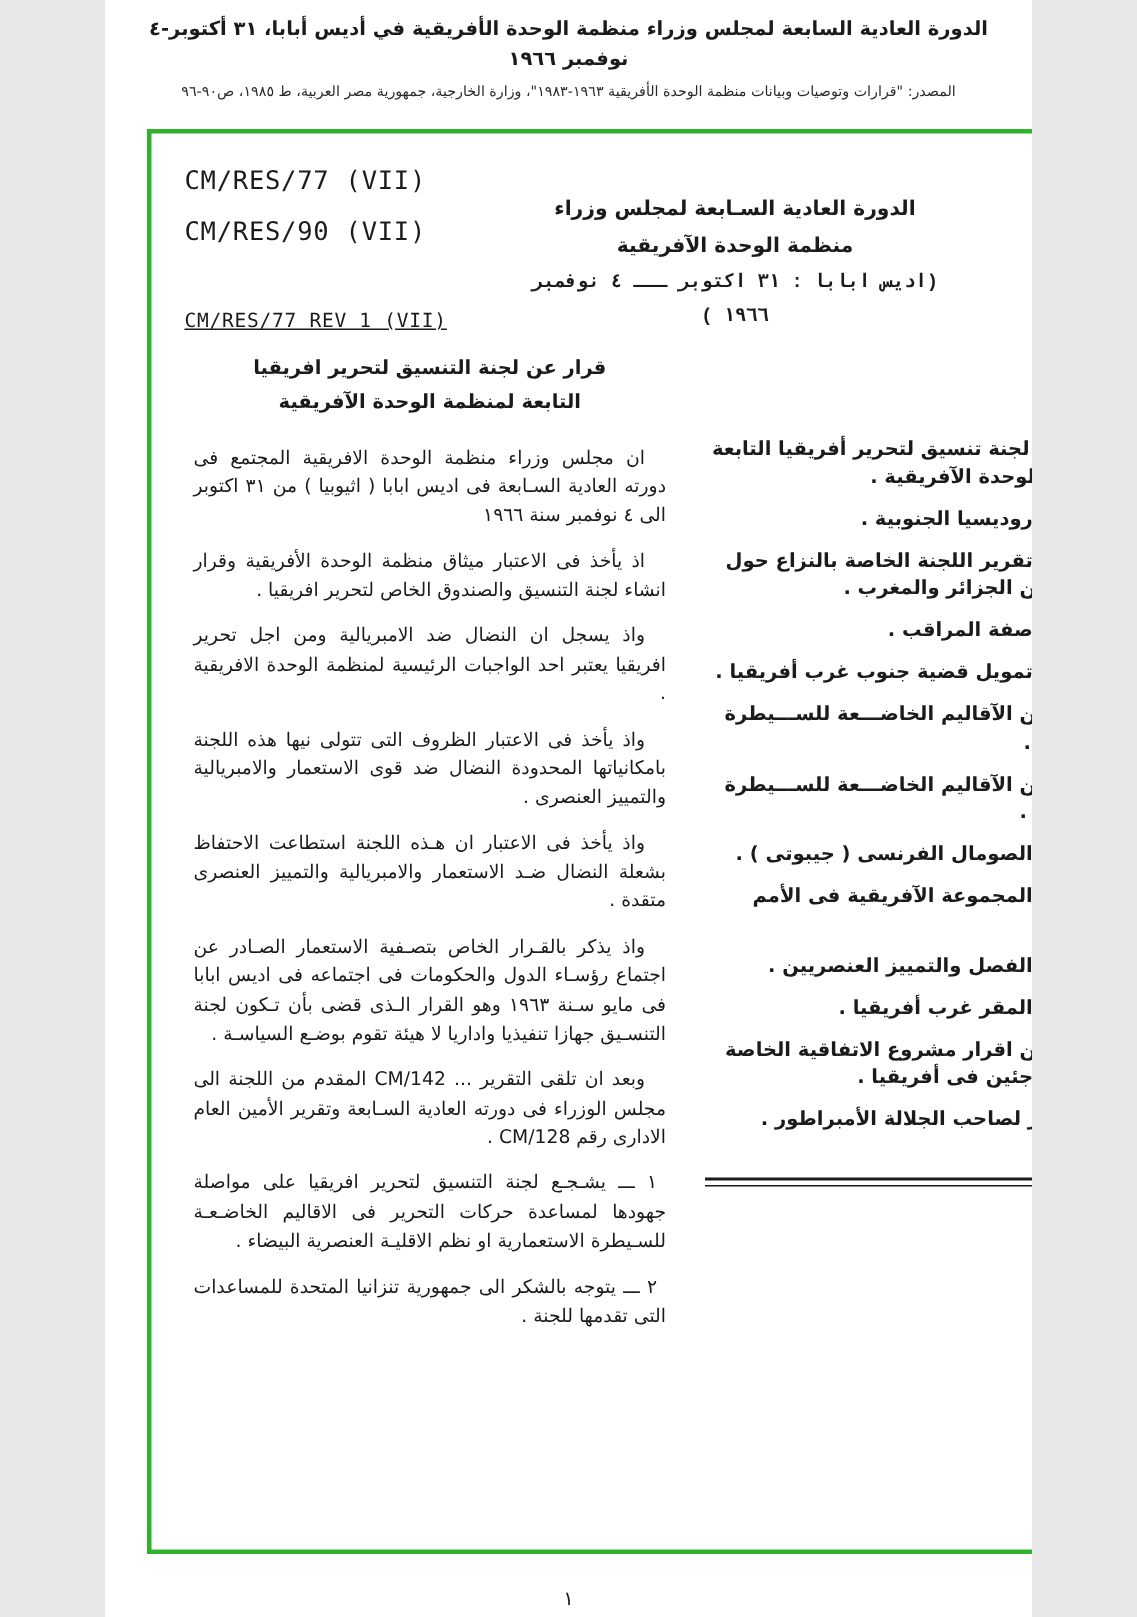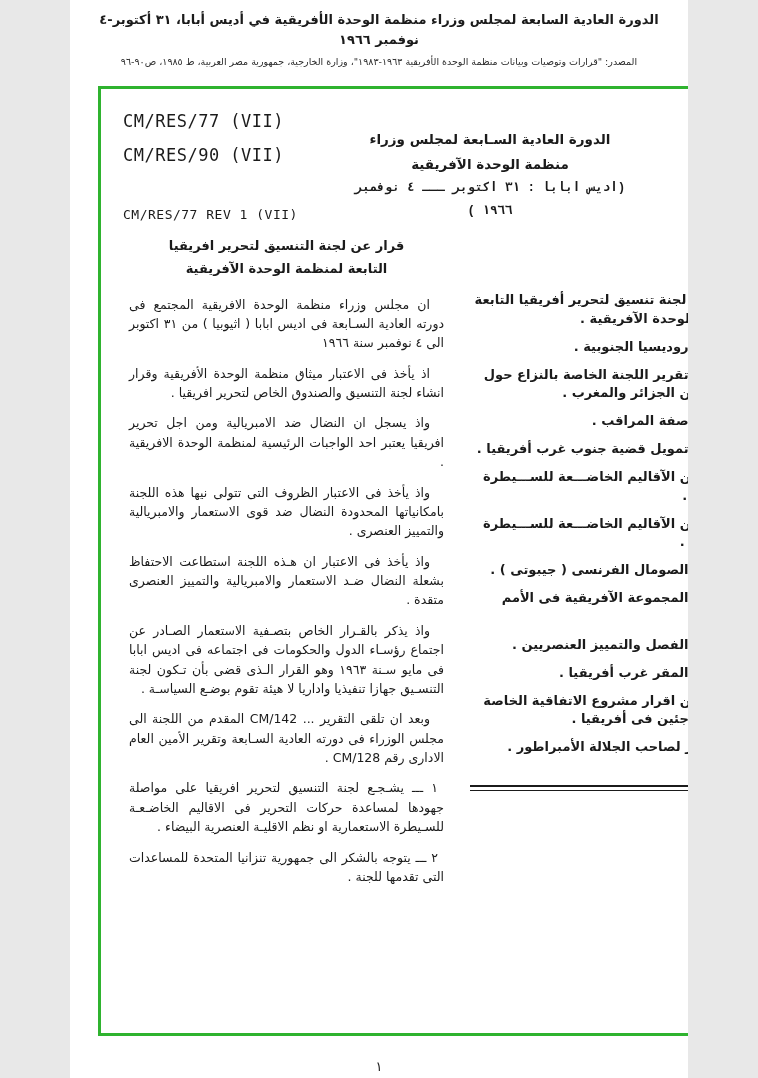--- a/index.html
+++ b/index.html
@@ -45,21 +45,21 @@
   .ref + .ref{margin-top:14px;}
   .session{
     position:absolute;left:239px;top:14px;width:300px;
     direction:rtl;text-align:center;
     font-weight:bold;font-size:13.5px;line-height:1.85;margin-top:24px;
   }
   .session-dates{font-size:12.5px;font-family:Liberation Mono, monospace;}
   .res-ref{
     position:absolute;left:22px;top:118px;direction:ltr;
     font-family:"DejaVu Sans Mono","Liberation Mono",monospace;
-    font-size:13px;letter-spacing:.5px;white-space:nowrap;
+    font-size:13px;letter-spacing:.5px;white-space:nowrap;text-decoration:underline;
   }
   
   .columns{
     position:absolute;top:146px;left:12px;right:8px;bottom:8px;
     direction:rtl;display:flex;gap:14px;
   }
   .toc-col{
     flex:0 0 335px;
     padding-top:56px;
     font-weight:bold;font-size:13px;line-height:1.45;

